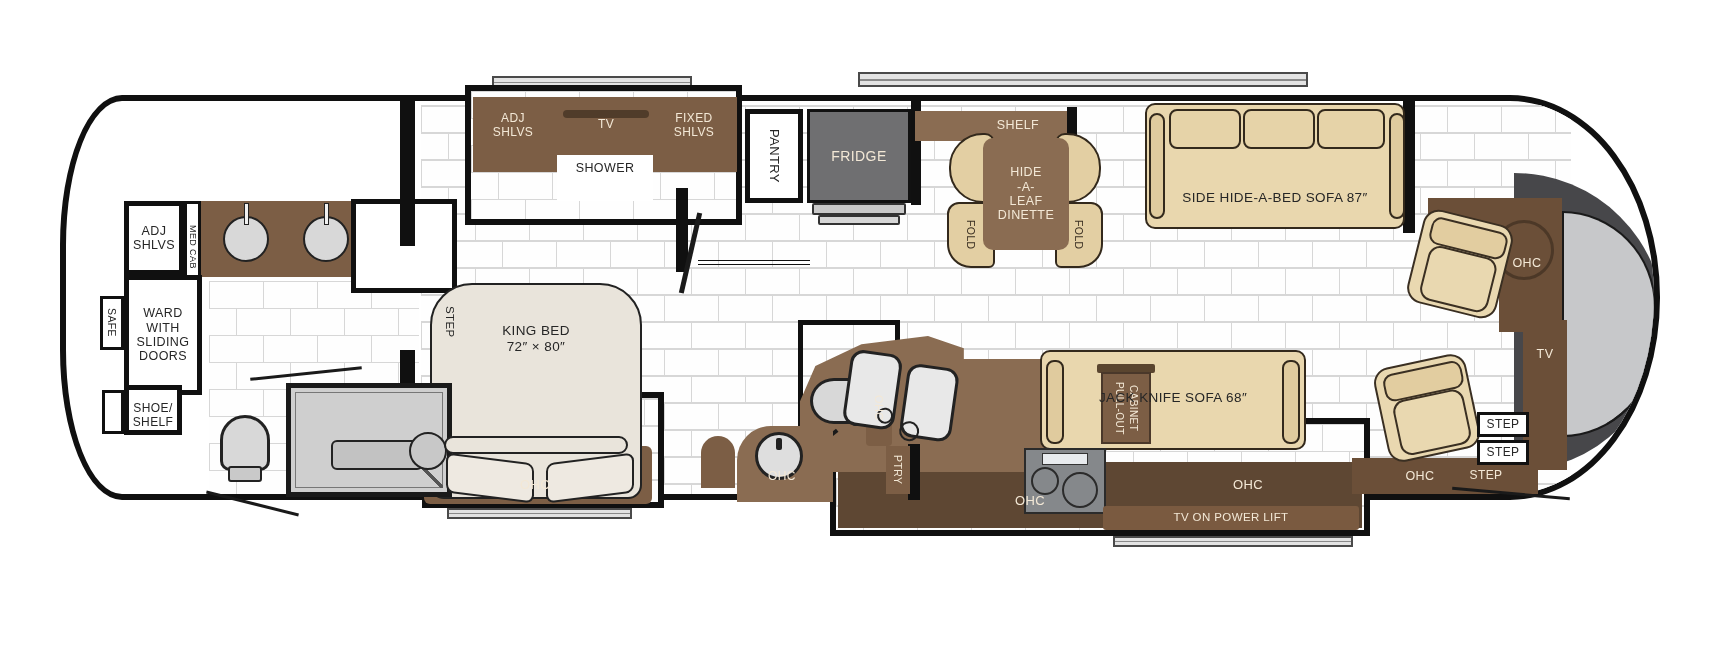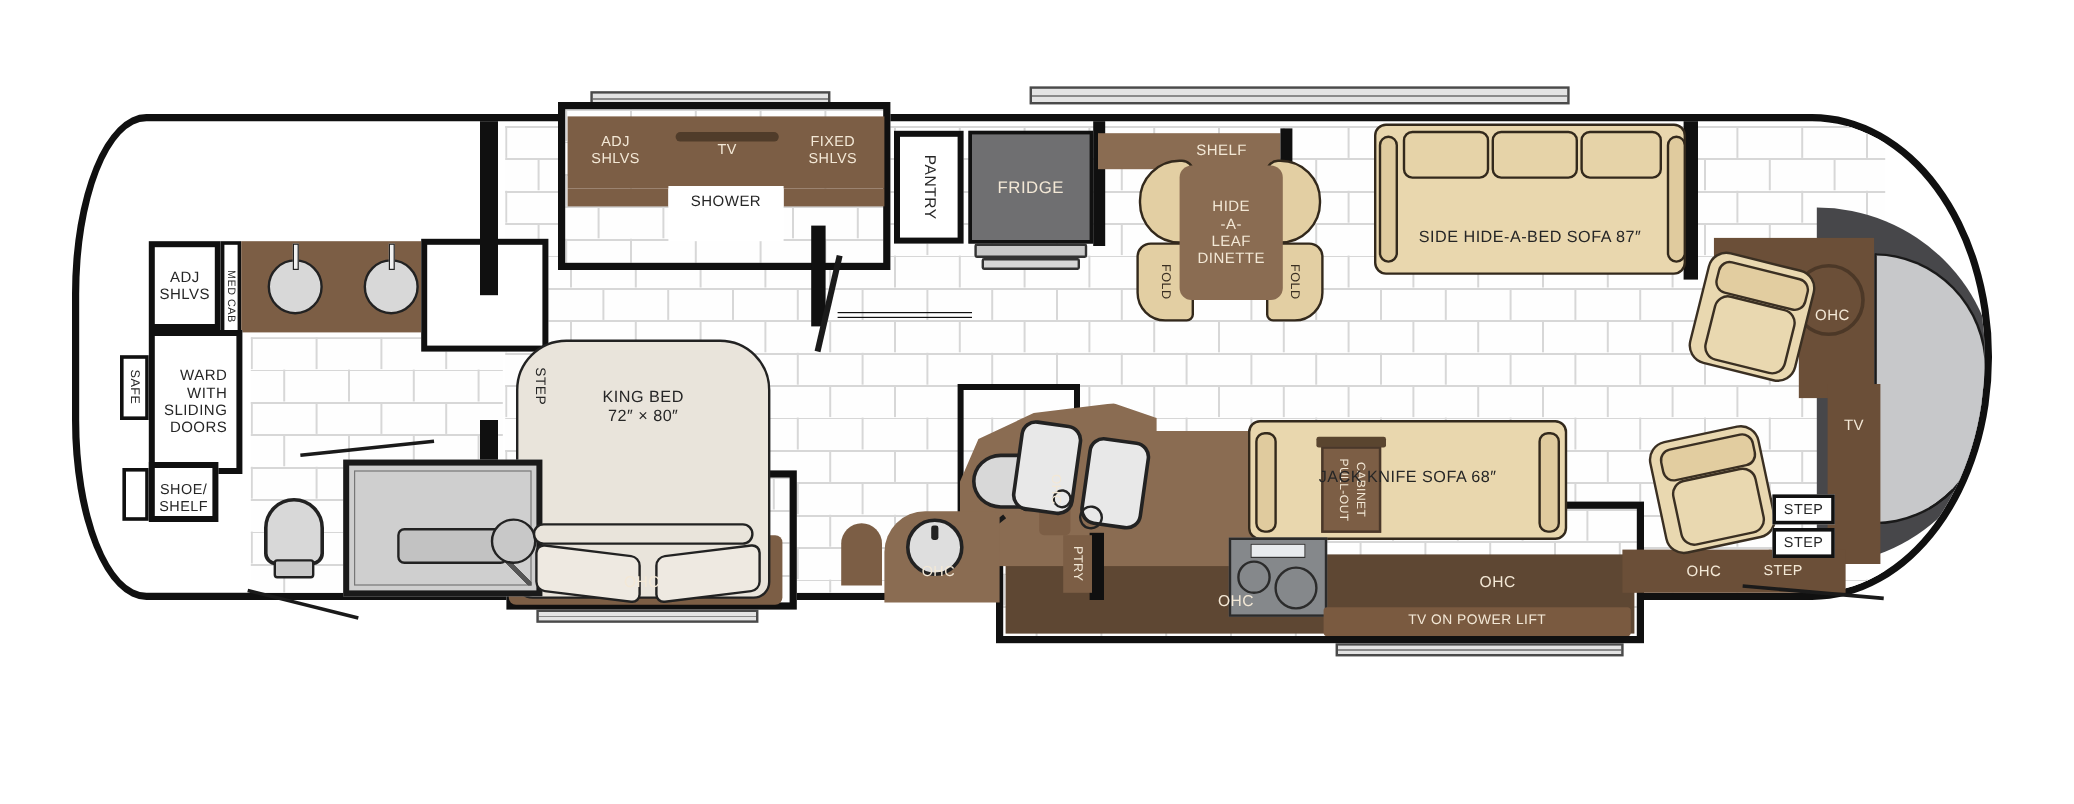--- a/index.html
+++ b/index.html
@@ -78,21 +78,21 @@
   <div class="abs brown z3" style="left:201px;top:201px;width:150px;height:76px;">
     <div class="fixture" style="left:22px;top:15px;width:46px;height:46px;border-radius:50%;background:#d8d8d8;border:2.5px solid #222;"></div>
     <div class="fixture" style="left:102px;top:15px;width:46px;height:46px;border-radius:50%;background:#d8d8d8;border:2.5px solid #222;"></div>
     <div class="fixture" style="left:43px;top:2px;width:5px;height:22px;background:#f1f1f1;border:1.5px solid #222;"></div>
     <div class="fixture" style="left:123px;top:2px;width:5px;height:22px;background:#f1f1f1;border:1.5px solid #222;"></div>
   </div>
 
   <div class="room" style="left:351px;top:199px;width:106px;height:94px;"></div>
 
   <div class="room" style="left:124px;top:275px;width:78px;height:120px;"></div>
-  <div class="lbl" style="left:124px;top:275px;width:78px;height:120px;font-size:12.5px;text-align:right;">WARD
+  <div class="lbl" style="left:124px;top:275px;width:78px;height:120px;font-size:12.5px;">WARD
 WITH
 SLIDING
 DOORS</div>
 
   <div class="room" style="left:102px;top:390px;width:22px;height:44px;border-width:3.5px;"></div>
   <div class="room" style="left:124px;top:385px;width:58px;height:50px;"></div>
   <div class="lbl" style="left:124px;top:385px;width:58px;height:62px;font-size:12px;">SHOE/
 SHELF</div>
 
   <div class="fixture" style="left:220px;top:415px;width:50px;height:56px;background:#d8d8d8;border:3px solid #222;border-radius:25px 25px 10px 10px;"></div>

